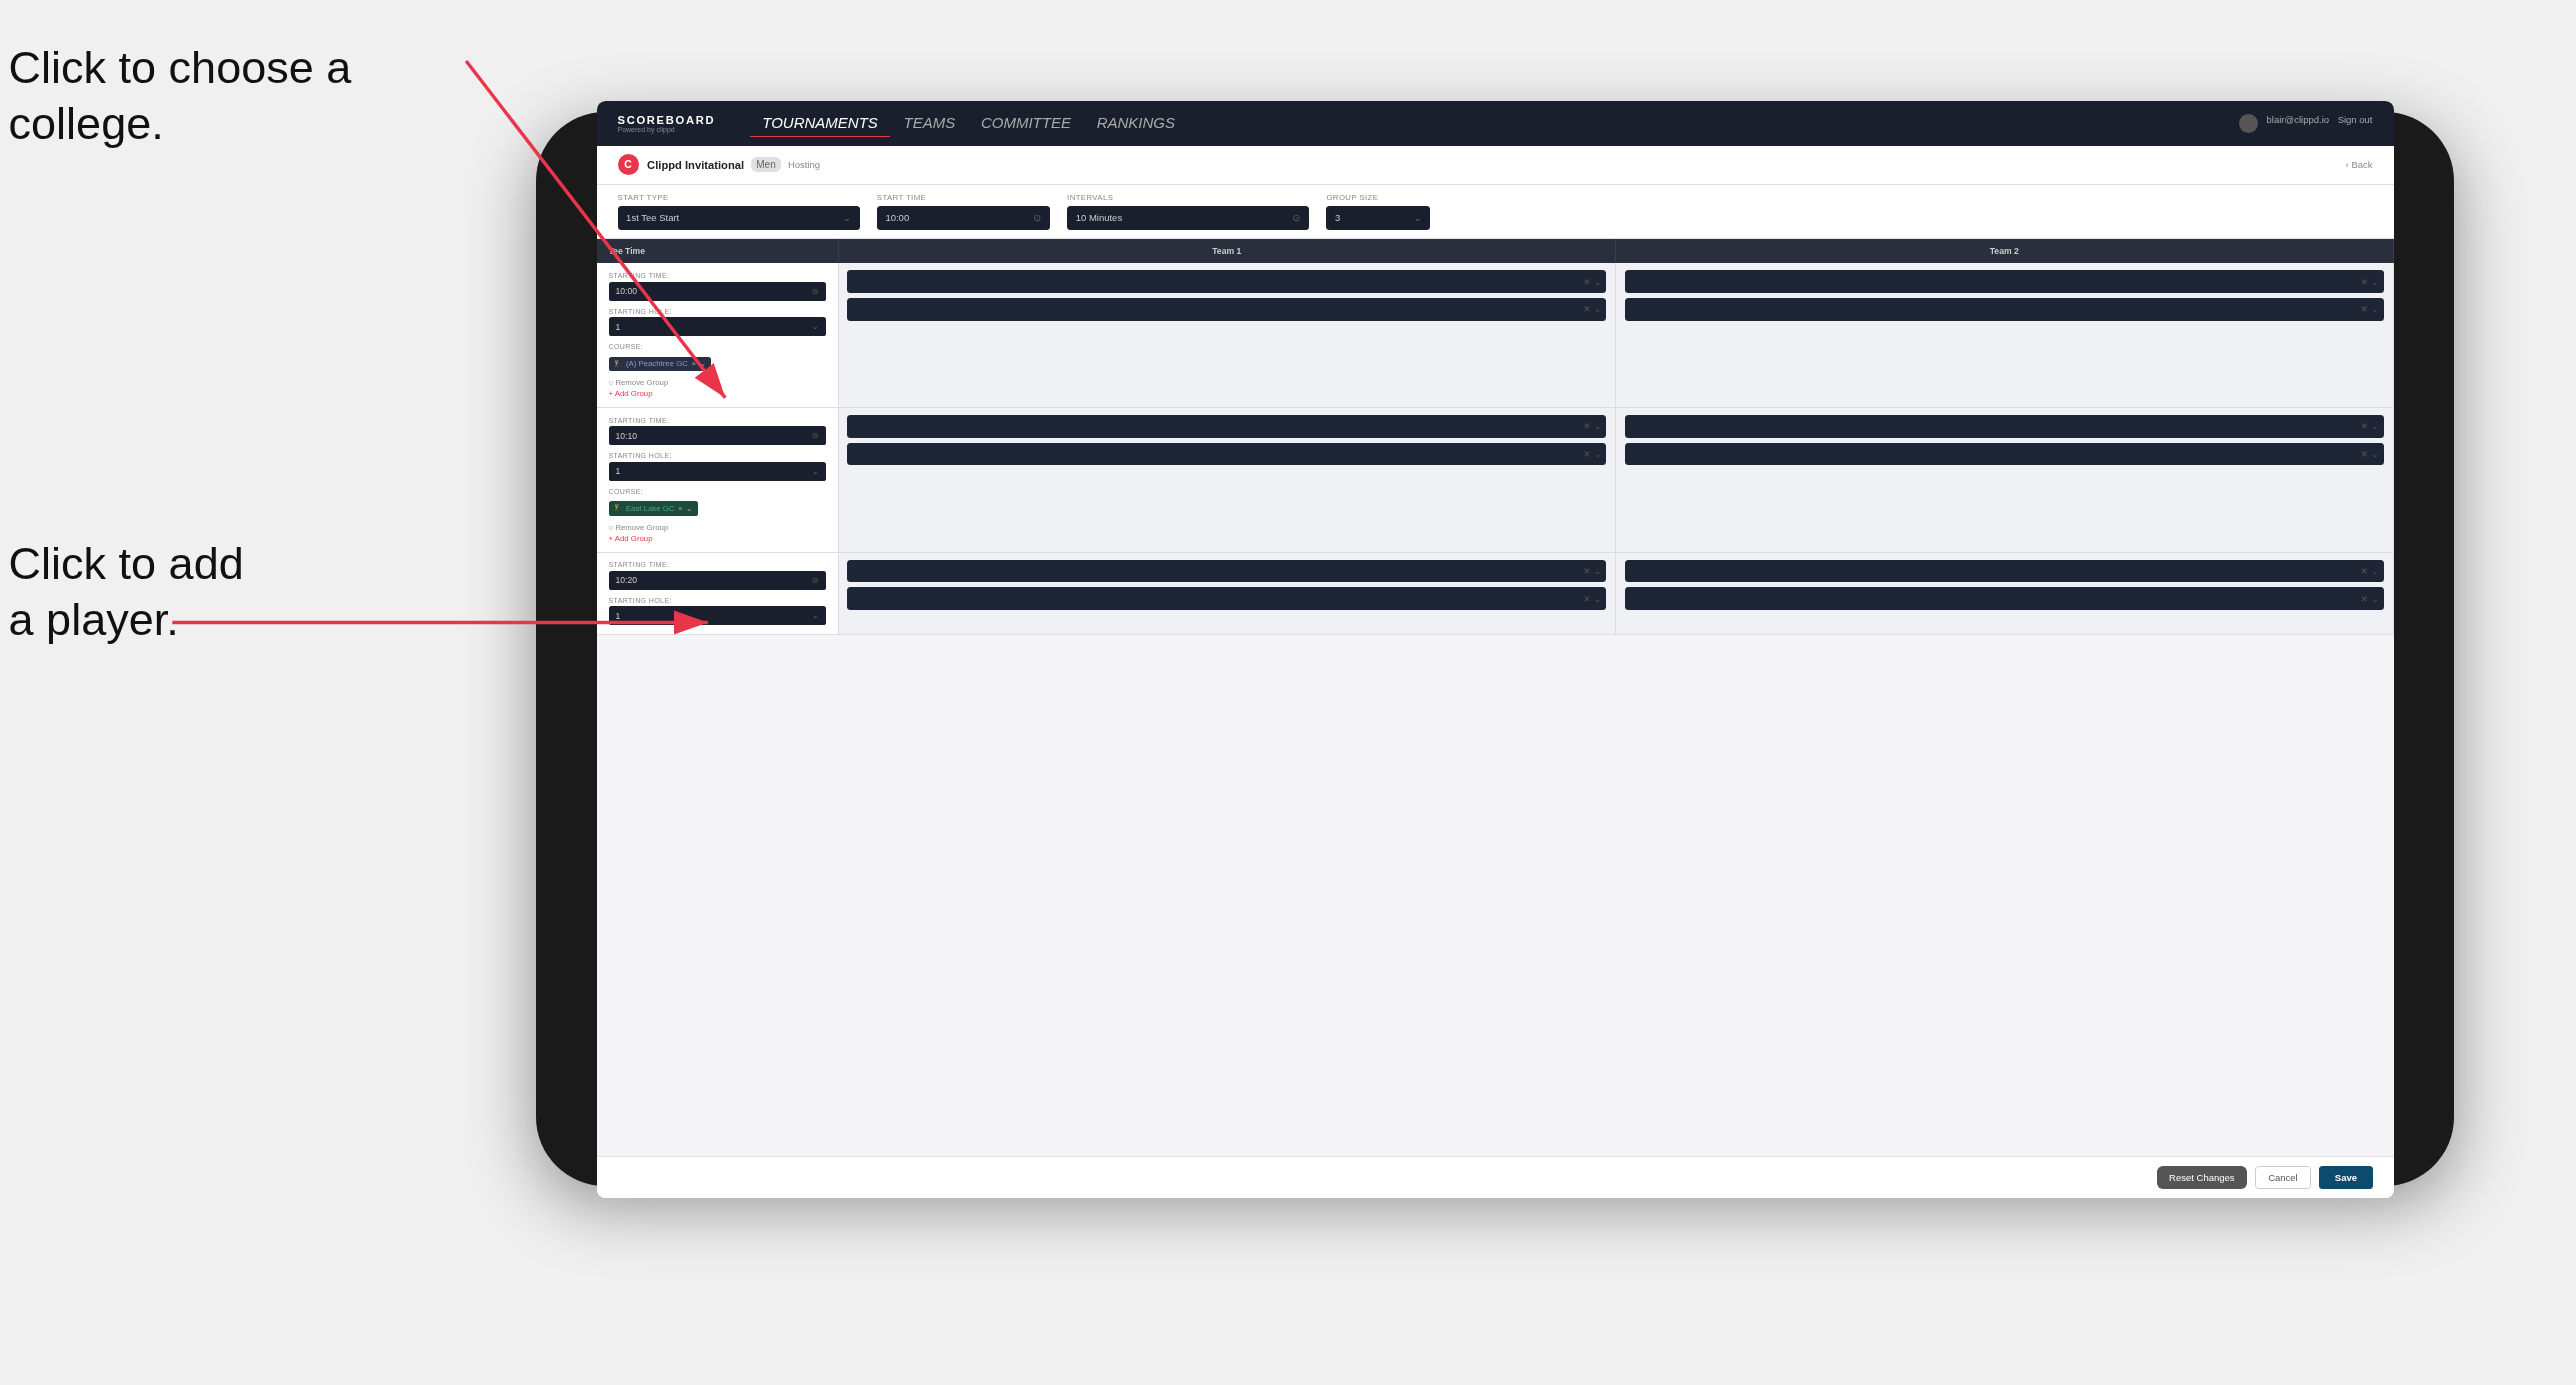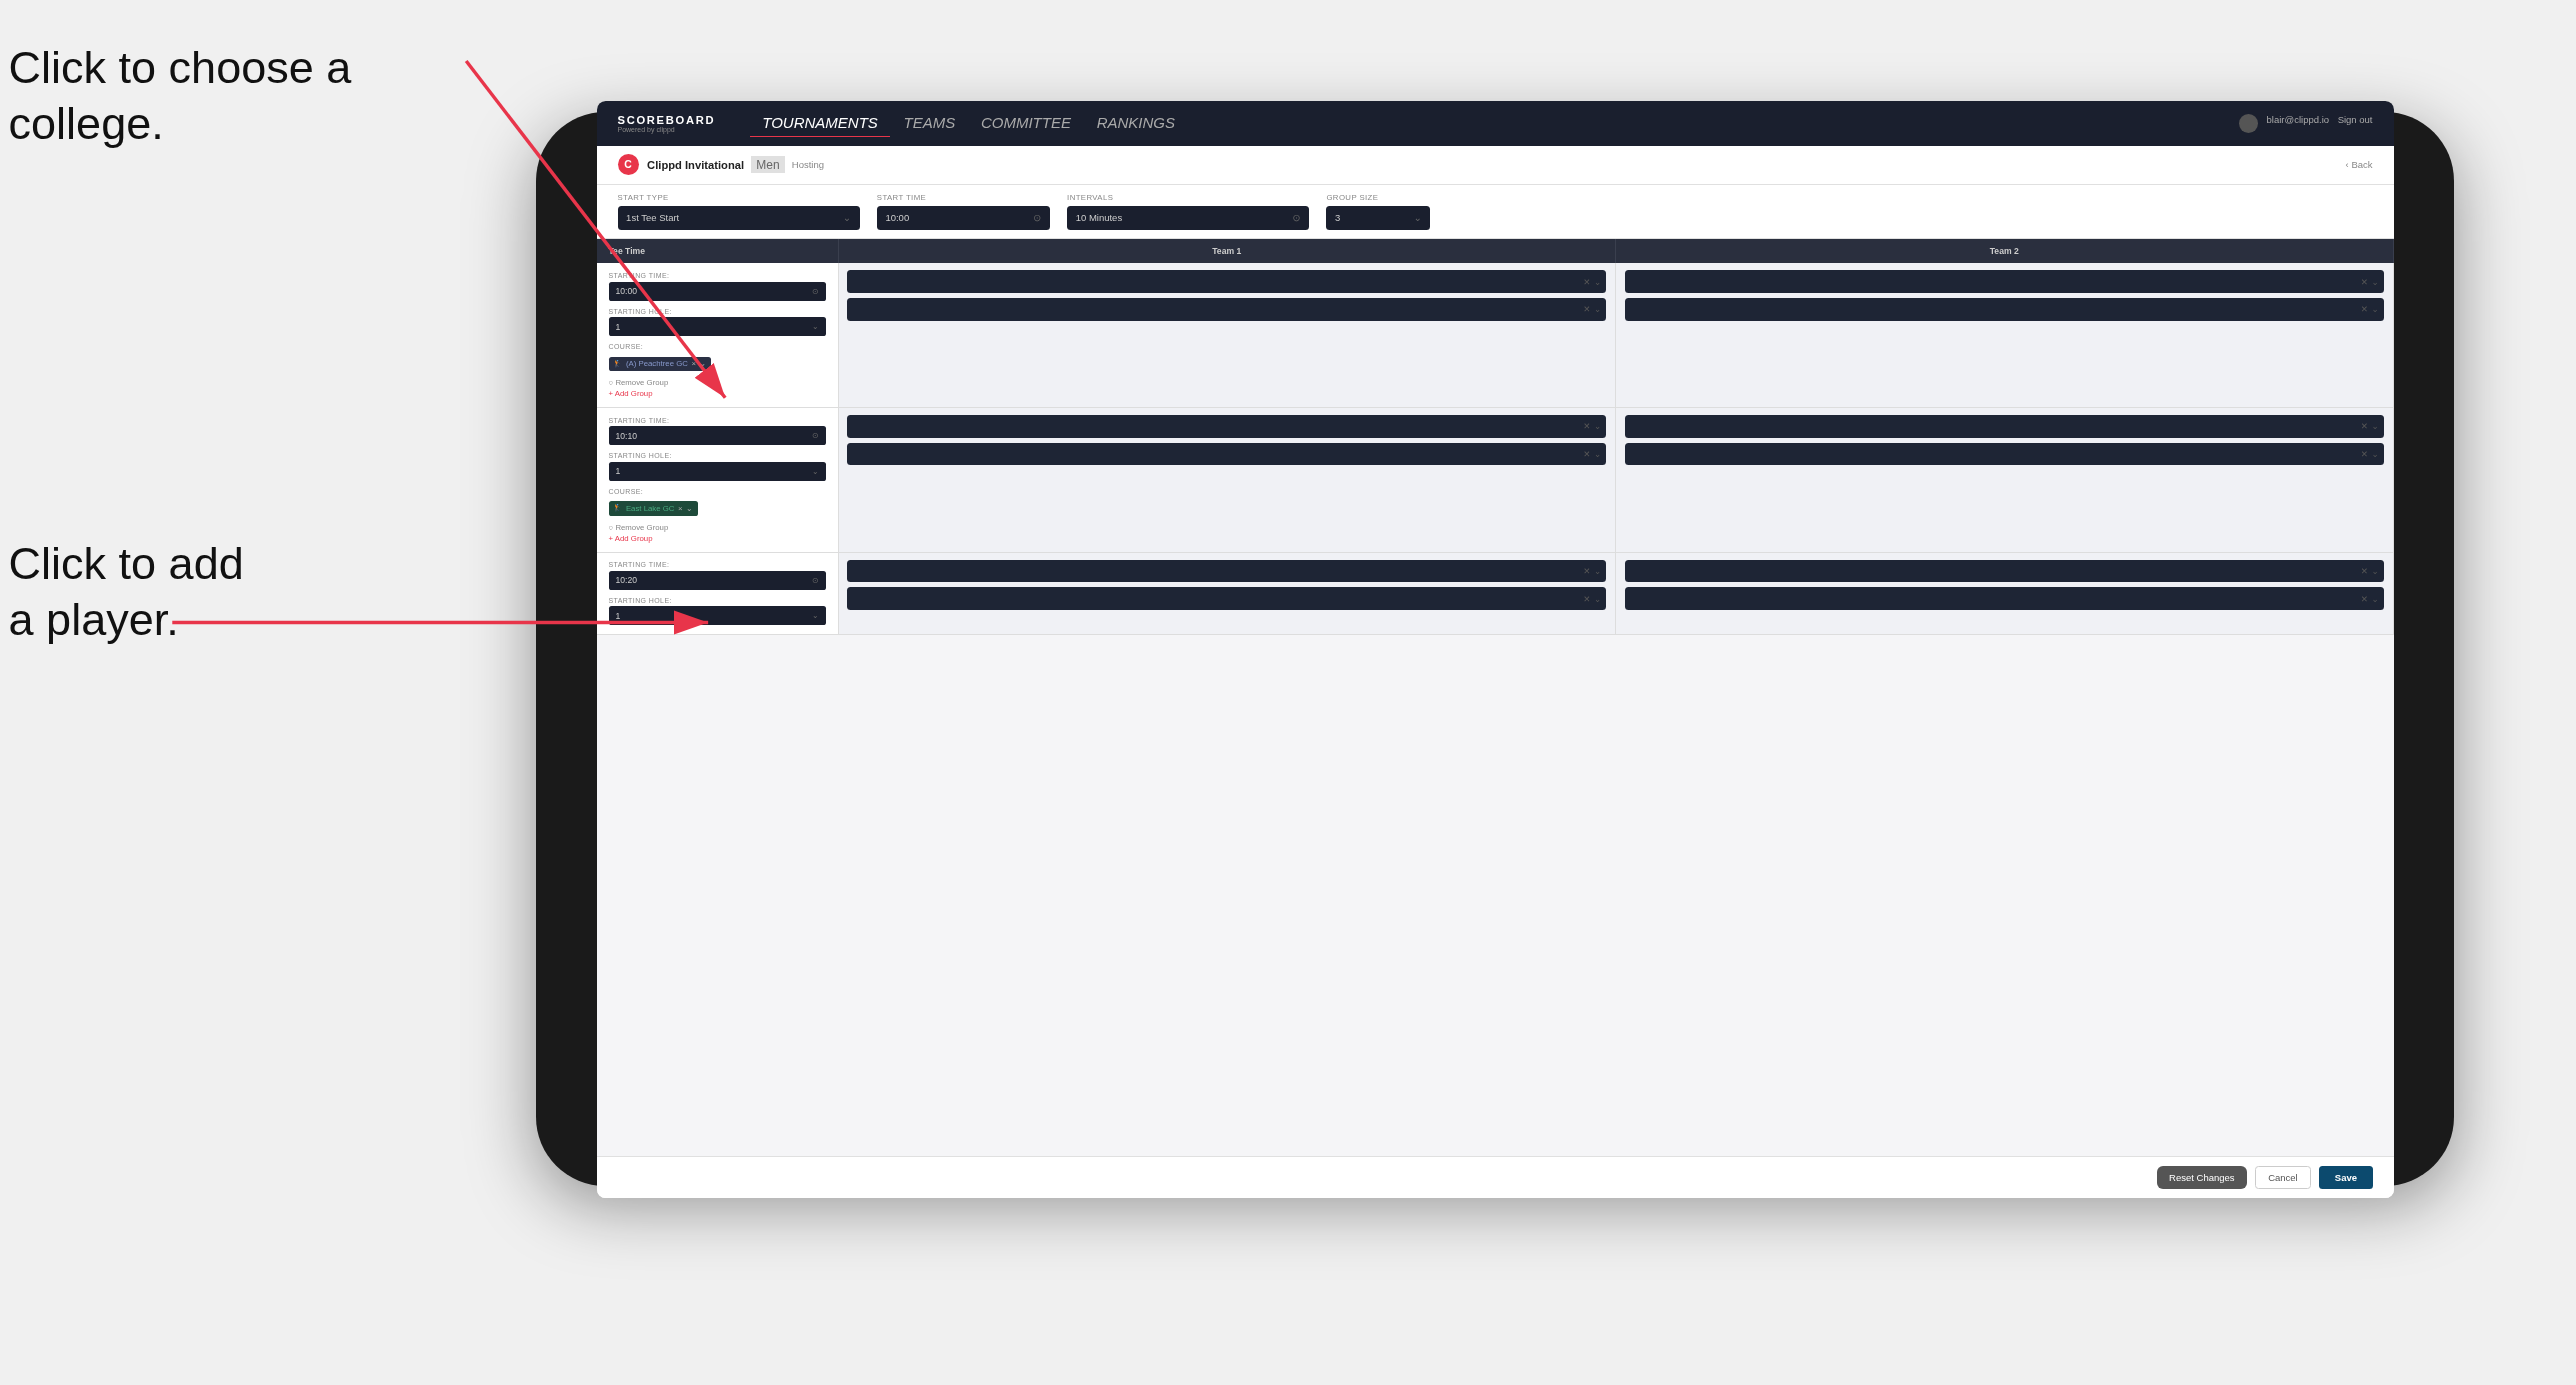--- a/index.html
+++ b/index.html
@@ -133,23 +133,23 @@
     }
     .sub-title {
       font-size: 11.2px;
       color: #222;
       font-weight: 600;
     }
     .sub-badge {
       margin-left: 7px;
       background: #e0e0e0;
       color: #666;
-      font-size: 12px;
+      font-size: 10px;
       padding: 1.7px 5.2px;
-      border-radius: 0;
+      border-radius: 6px;
     }
     .sub-hosting {
       margin-left: 7px;
       color: #888;
       font-size: 9.5px;
     }
     .sub-back {
       margin-left: auto;
       color: #888;
       font-size: 9.5px;

